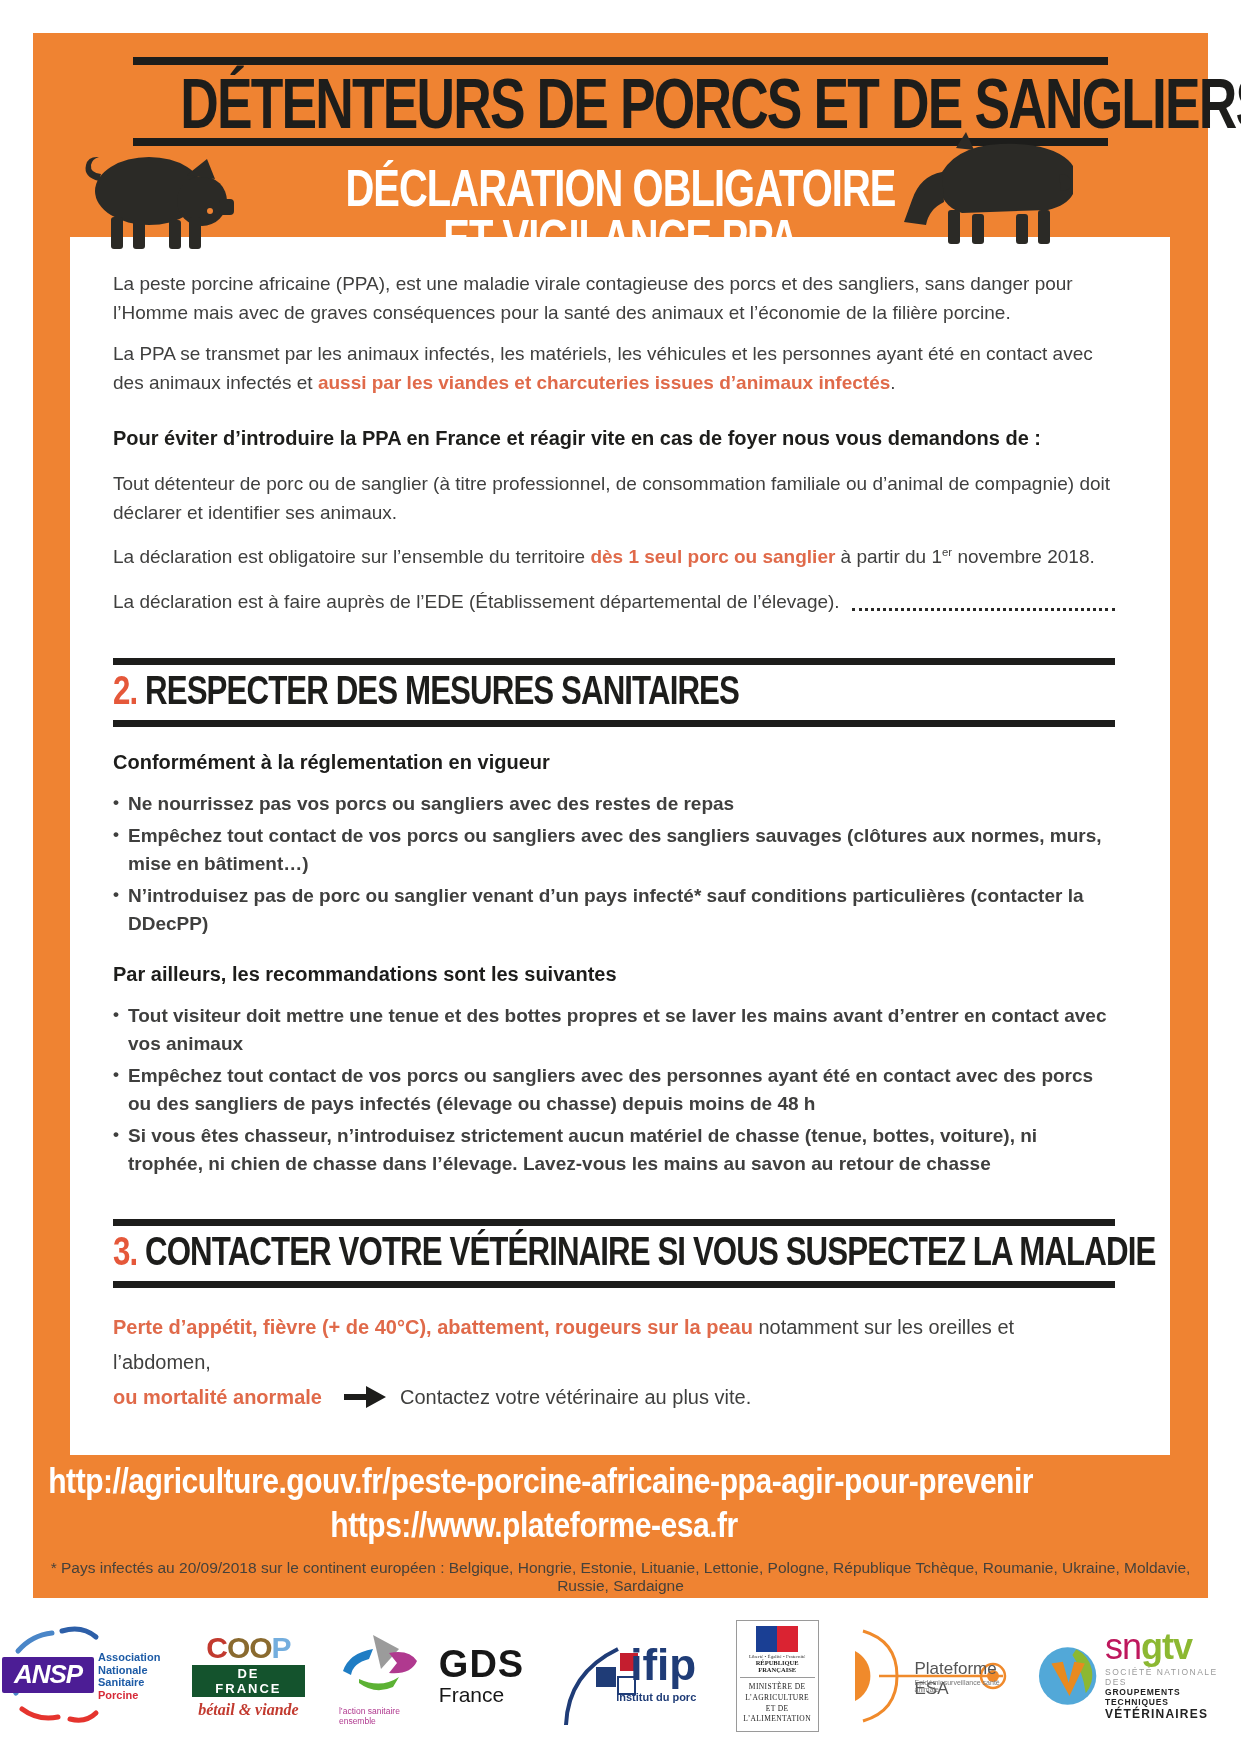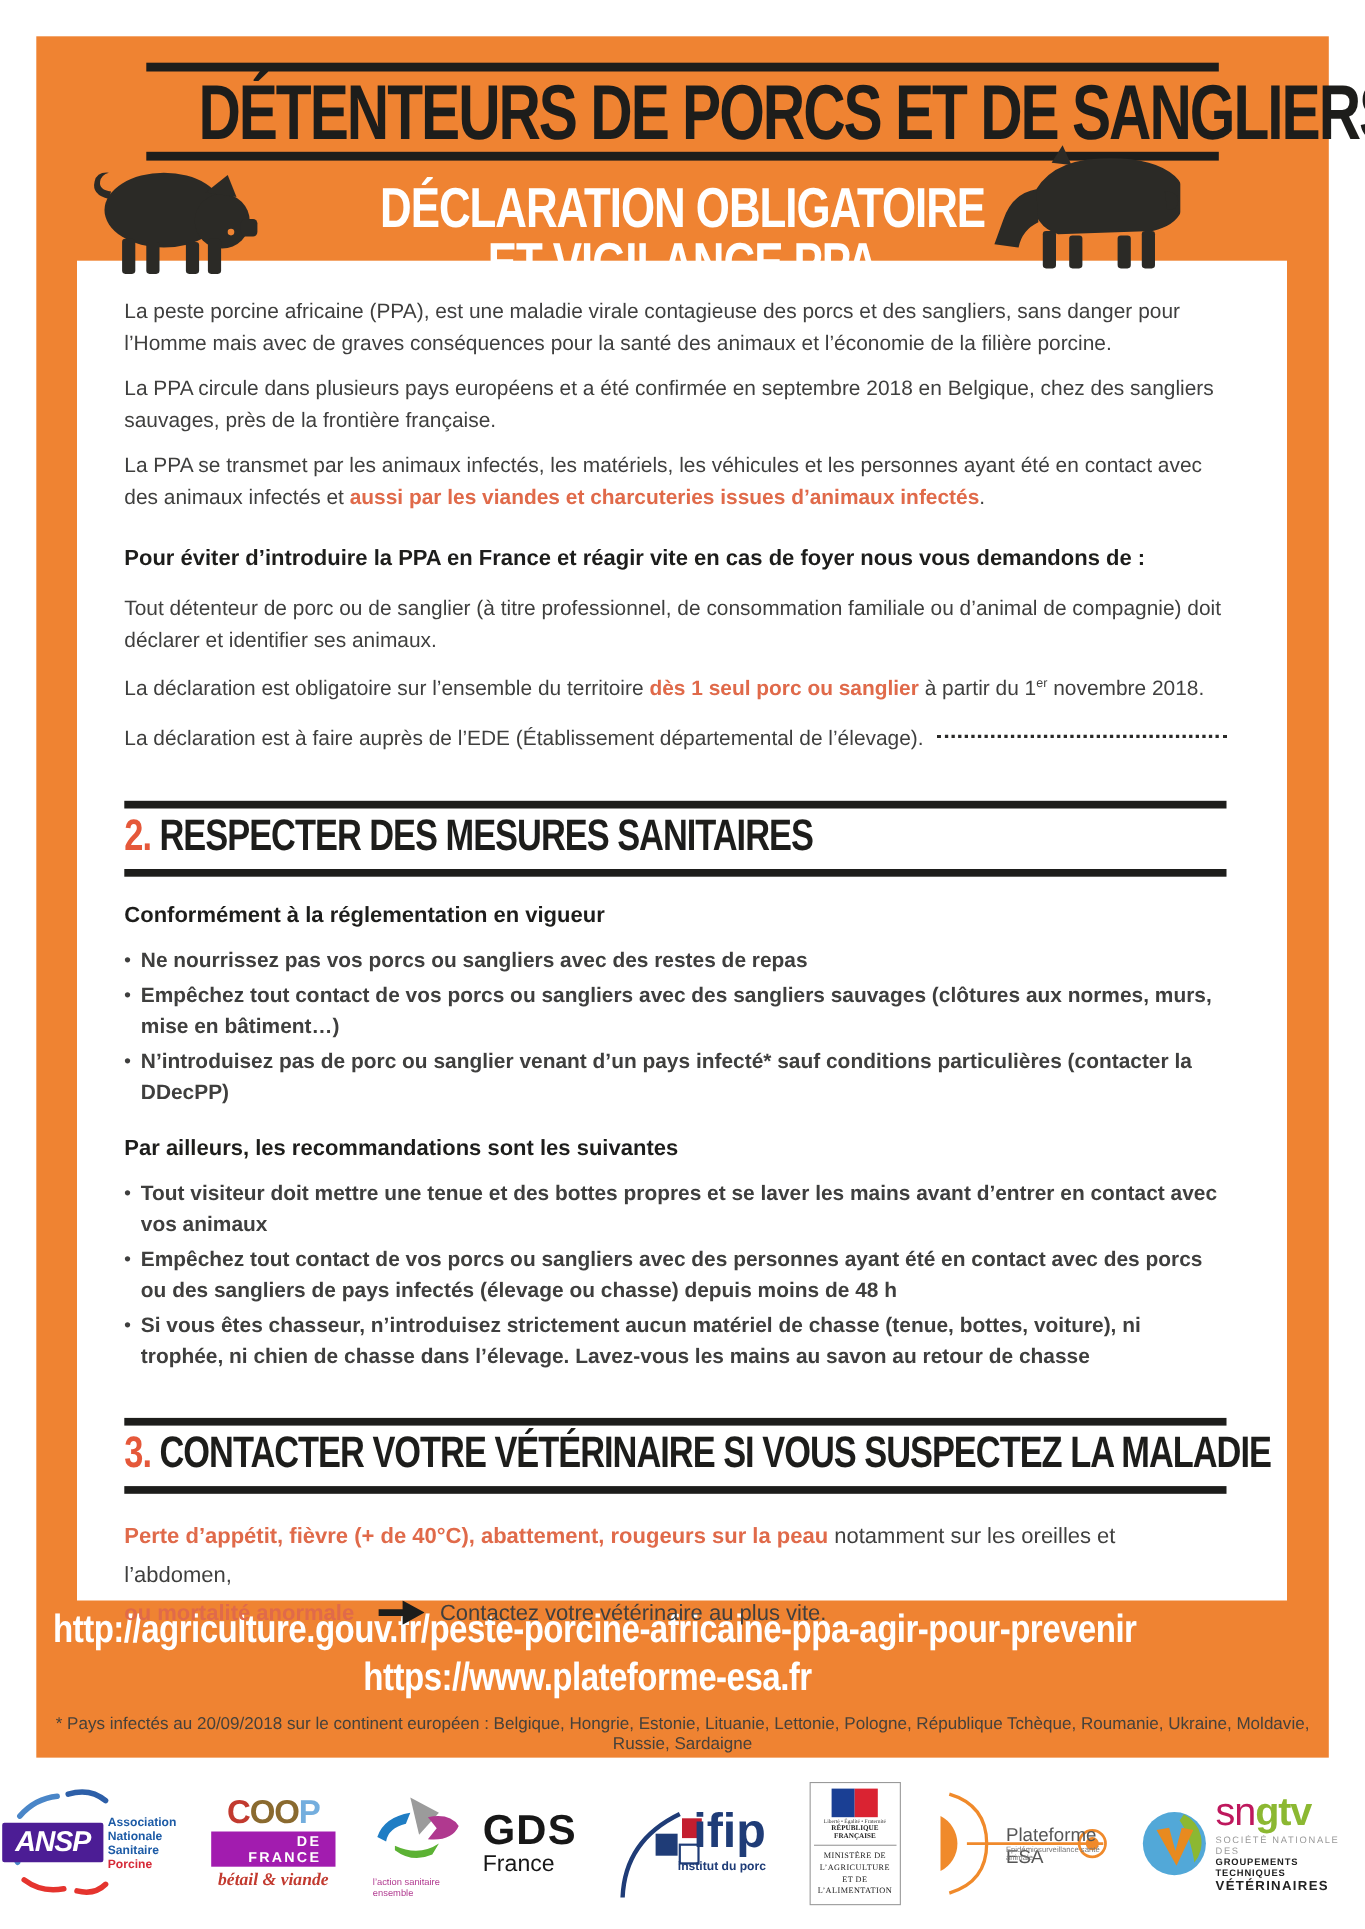--- a/index.html
+++ b/index.html
@@ -30,21 +30,21 @@
   .body-text { font-size:19px; line-height:1.5; color:#3f3f3e; }
   .card p { margin-top:13px; }
   .accent { color:#e06a4a; }
   .lead { margin-top:30px; font-size:20px; font-weight:700; color:#1d1d1b; }
 
   .sec-hdr { margin-top:28px; border-top:7px solid #1d1d1b; border-bottom:7px solid #1d1d1b; padding:6px 0 10px 0; }
   .sec-hdr .inner { display:inline-block; white-space:nowrap; transform:scale(0.92,1.18); transform-origin:left center; }
   .sec-num { font-size:34px; font-weight:800; color:#e5583a; letter-spacing:-1px; }
   .sec-title { font-size:34px; font-weight:800; color:#1d1d1b; letter-spacing:-1px; }
 
-  .ede-row { display:flex; align-items:center; margin-top:13px; }
+  .ede-row { display:flex; align-items:flex-end; margin-top:13px; }
   .ede-row .txt { white-space:nowrap; }
   .dotted-fill { flex:1; border-bottom:3px dotted #2a2a28; margin-left:12px; margin-bottom:5px; min-width:60px; }
 
   .sub-bold { margin-top:24px; font-size:20px; font-weight:700; color:#1d1d1b; }
   ul.blist { list-style:none; margin-top:16px;font-weight:bold; }
   ul.blist li { position:relative; padding-left:15px; font-size:19px; line-height:1.5; color:#3f3f3e; margin-top:3px; }
   ul.blist li::before { content:"•"; position:absolute; left:0; top:0; color:#3f3f3e; font-size:17px; }
 
   .sympt { margin-top:22px; font-size:20px; line-height:1.75; color:#3f3f3e; }
   .sympt .accent { font-weight:700; }
@@ -69,21 +69,21 @@
       color:#fff; font-weight:800; font-style:italic; font-size:26px; text-align:center; line-height:34px; letter-spacing:-1px; }
   .ansp-txt { position:absolute; left:98px; top:30px; font-size:11px; font-weight:700; color:#1d5ba6; line-height:1.15; }
   .ansp-txt .red { color:#d62a38; }
 
   
   .coop { width:118px; text-align:center; }
   .coop-word { font-weight:800; font-size:30px; letter-spacing:-1px; line-height:1; }
   .coop-word .c { color:#c23a2f; }
   .coop-word .oo { color:#8a6a2f; }
   .coop-word .p { color:#74aede; }
-  .coop-defrance { margin-top:2px; background:#a21caf; color:#fff; font-size:13px; font-weight:700; letter-spacing:2px; padding:1px 13px;text-align:right; }
+  .coop-defrance { margin-top:2px; background:#14532d; color:#fff; font-size:13px; font-weight:700; letter-spacing:2px; padding:1px 13px; }
   .coop-tag { margin-top:4px; color:#c23a2f; font-family:"Liberation Serif", serif; font-style:italic; font-weight:700; font-size:16px; }
 
   
   .gds { gap:8px; }
   .gds-text .g1 { font-size:38px; font-weight:800; color:#171717; letter-spacing:1px; line-height:1; }
   .gds-text .g2 { font-size:21px; color:#171717; line-height:1.1; }
   .gds-tag { font-size:8.5px; color:#b0398f; margin-top:3px; }
 
   
   .ifip { position:relative; width:150px; height:110px; }
@@ -156,21 +156,20 @@
         <path d="M161 46 q12 0 12 9 q0 8 -10 8"></path>
         <rect x="50" y="82" width="12" height="34" rx="3"></rect>
         <rect x="74" y="86" width="12" height="30" rx="3"></rect>
         <rect x="118" y="86" width="12" height="30" rx="3"></rect>
         <rect x="140" y="82" width="12" height="34" rx="3"></rect>
       </g>
     </svg>
 
     <div class="card">
       <p class="body-text">La peste porcine africaine (PPA), est une maladie virale contagieuse des porcs et des sangliers, sans danger pour l’Homme mais avec de graves conséquences pour la santé des animaux et l’économie de la filière porcine.</p>
-      <p class="body-text">La PPA circule dans plusieurs pays européens et a été confirmée en septembre 2018 en Belgique, chez des sangliers sauvages, près de la frontière française.</p>
       <p class="body-text"><span>La PPA se transmet par les animaux infectés, les matériels, les véhicules et les personnes ayant été en contact avec des animaux infectés et </span><span class="accent" style="font-weight:700">aussi par les viandes et charcuteries issues d’animaux infectés</span><span>.</span></p>
 
       <div class="lead">Pour éviter d’introduire la PPA en France et réagir vite en cas de foyer nous vous demandons de :</div>
 
       <p class="body-text" style="margin-top:20px">Tout détenteur de porc ou de sanglier (à titre professionnel, de consommation familiale ou d’animal de compagnie) doit déclarer et identifier ses animaux.</p>
       <p class="body-text" style="margin-top:16px"><span>La déclaration est obligatoire sur l’ensemble du territoire </span><span class="accent" style="font-weight:700">dès 1 seul porc ou sanglier</span><span> à partir du 1</span><sup>er</sup><span> novembre 2018.</span></p>
       <div class="ede-row body-text" style="margin-top:16px">
         <span class="txt">La déclaration est à faire auprès de l’EDE (Établissement départemental de l’élevage).</span>
         <div class="dotted-fill"></div>
       </div>

